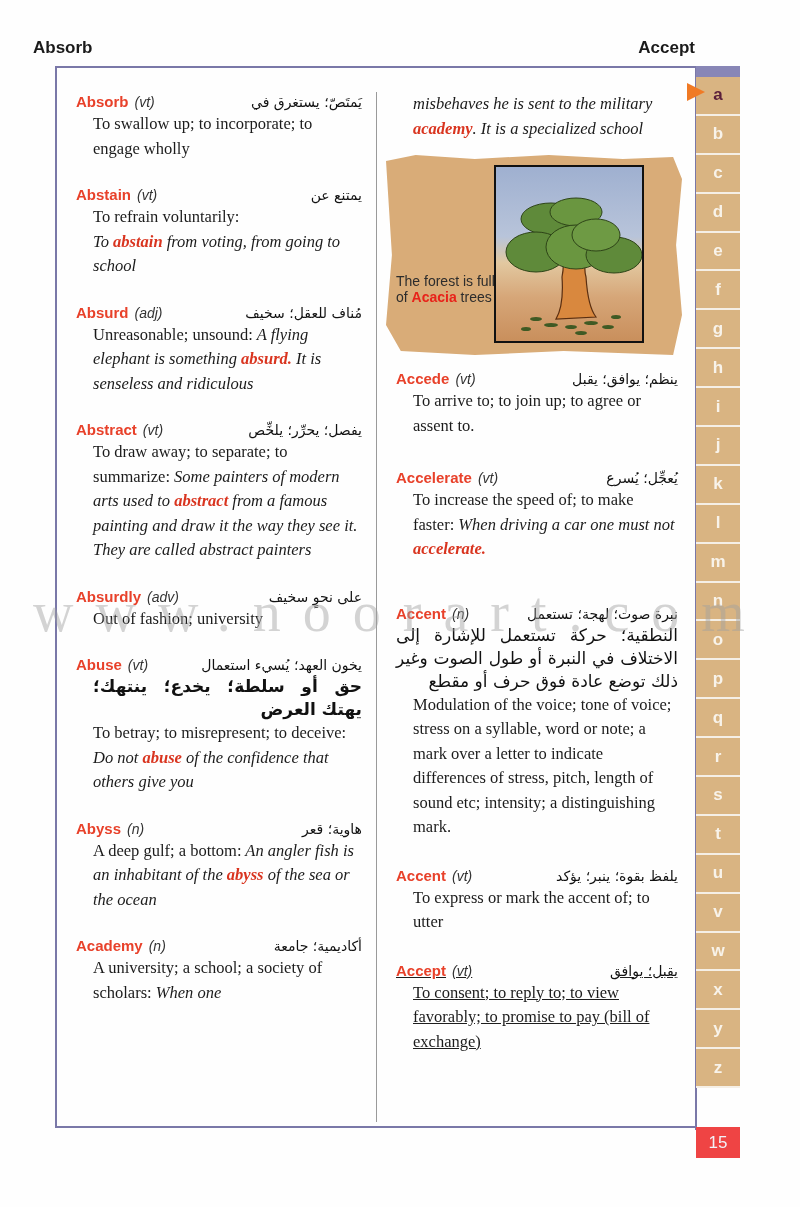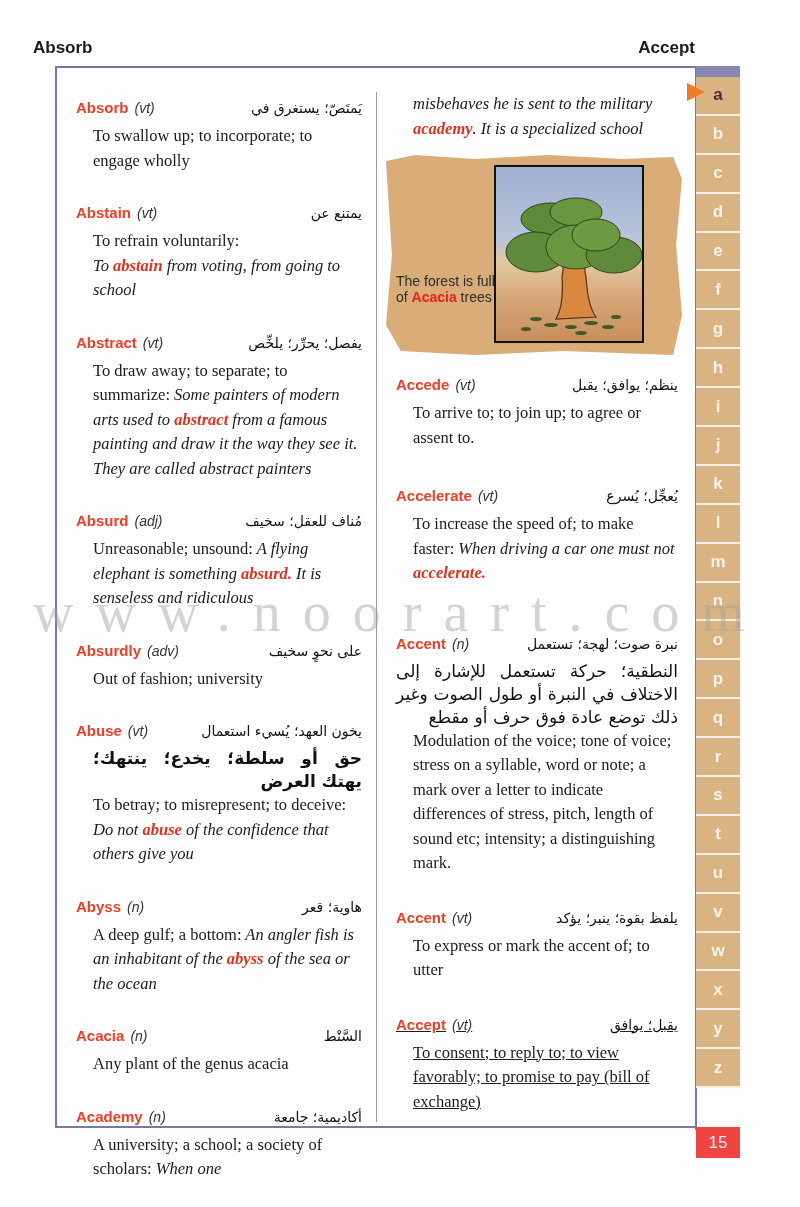--- a/index.html
+++ b/index.html
@@ -12,21 +12,21 @@
 
     .frame { position: absolute; left: 55px; top: 66px; width: 640px; height: 1062px; border: 2px solid #7a78a8; border-right: none; }
 
     .col-divider { position: absolute; left: 376px; top: 92px; width: 1px; height: 1030px; background: #9a9a9a; }
 
     .column { position: absolute; top: 92px; }
     .col-left { left: 76px; width: 286px; }
     .col-right { left: 396px; width: 282px; }
 
     .entry { margin-bottom: 24px; }
-    .entry-head { display: flex; justify-content: space-between; align-items: baseline; font-size: 15px; line-height: 32px; }
+    .entry-head { display: flex; justify-content: space-between; align-items: baseline; font-size: 15px; line-height: 20px; }
     .hw { font-family: "Liberation Sans", sans-serif; font-weight: bold; color: #e8412a; font-size: 15px; }
     .pos { font-family: "Liberation Sans", sans-serif; font-style: italic; color: #333; font-size: 14px; margin-left: 6px; }
     .ar { font-family: "DejaVu Sans", sans-serif; font-size: 14px; direction: rtl; color: #111; }
     .ar-block { font-family: "DejaVu Sans", sans-serif; font-size: 17px; direction: rtl; text-align: justify; line-height: 23px; color: #111; }
     .def { padding-left: 17px; font-family: "Liberation Serif", serif; font-size: 16.5px; line-height: 24.5px; color: #1b1b1b; }
     .ex { font-style: italic; }
     .hl { color: #d9341f; font-weight: bold; font-style: italic; }
 
     .picture { position: relative; width: 296px; height: 200px; margin: 14px 0 14px -10px;
       background: #d9ac78; clip-path: polygon(0 3%, 10% 0, 30% 2%, 55% 0, 80% 2%, 97% 1%, 100% 12%, 98% 45%, 100% 80%, 97% 100%, 60% 98%, 30% 100%, 5% 98%, 0 85%, 2% 50%); }
@@ -69,36 +69,36 @@
   <div class="entry">
     <div class="entry-head">
         <span><span class="hw">Abstain</span><span class="pos">(vt)</span></span>
         <span class="ar">يمتنع عن</span>
       </div>
     <div class="def"><span>To refrain voluntarily:</span><br><span class="ex"><span>To </span><span class="hl">abstain</span><span> from voting, from going to school</span></span></div>
   </div>
 
   <div class="entry">
     <div class="entry-head">
+        <span><span class="hw">Absurd</span><span class="pos">(adj)</span></span>
+        <span class="ar">مُناف للعقل؛ سخيف</span>
+      </div>
+    <div class="def"><span>Unreasonable; unsound:</span><span class="ex"><span> A flying elephant is something </span><span class="hl">absurd.</span><span> It is senseless and ridiculous</span></span></div>
+  </div>
+
+  <div class="entry">
+    <div class="entry-head">
         <span><span class="hw">Abstract</span><span class="pos">(vt)</span></span>
         <span class="ar">يفصل؛ يحرِّر؛ يلخِّص</span>
       </div>
     <div class="def"><span>To draw away; to separate; to summarize:</span><span class="ex"><span> Some painters of modern arts used to </span><span class="hl">abstract</span><span> from a famous painting and draw it the way they see it. They are called abstract painters</span></span></div>
   </div>
 
   <div class="entry">
     <div class="entry-head">
-        <span><span class="hw">Absurd</span><span class="pos">(adj)</span></span>
-        <span class="ar">مُناف للعقل؛ سخيف</span>
-      </div>
-    <div class="def"><span>Unreasonable; unsound:</span><span class="ex"><span> A flying elephant is something </span><span class="hl">absurd.</span><span> It is senseless and ridiculous</span></span></div>
-  </div>
-
-  <div class="entry">
-    <div class="entry-head">
         <span><span class="hw">Absurdly</span><span class="pos">(adv)</span></span>
         <span class="ar">على نحوٍ سخيف</span>
       </div>
     <div class="def">Out of fashion; university</div>
   </div>
 
   <div class="entry">
     <div class="entry-head">
         <span><span class="hw">Abuse</span><span class="pos">(vt)</span></span>
         <span class="ar">يخون العهد؛ يُسيء استعمال</span>
@@ -108,27 +108,20 @@
   </div>
 
   <div class="entry">
     <div class="entry-head">
         <span><span class="hw">Abyss</span><span class="pos">(n)</span></span>
         <span class="ar">هاوية؛ قعر</span>
       </div>
     <div class="def"><span>A deep gulf; a bottom:</span><span class="ex"><span> An angler fish is an inhabitant of the </span><span class="hl">abyss</span><span> of the sea or the ocean</span></span></div>
   </div>
 
-  <div class="entry">
-    <div class="entry-head">
-        <span><span class="hw">Acacia</span><span class="pos">(n)</span></span>
-        <span class="ar">السَّنْط</span>
-      </div>
-    <div class="def">Any plant of the genus acacia</div>
-  </div>
 
   <div class="entry">
     <div class="entry-head">
         <span><span class="hw">Academy</span><span class="pos">(n)</span></span>
         <span class="ar">أكاديمية؛ جامعة</span>
       </div>
     <div class="def"><span>A university; a school; a society of scholars:</span><span class="ex"> When one</span></div>
   </div>
 </div>
 

